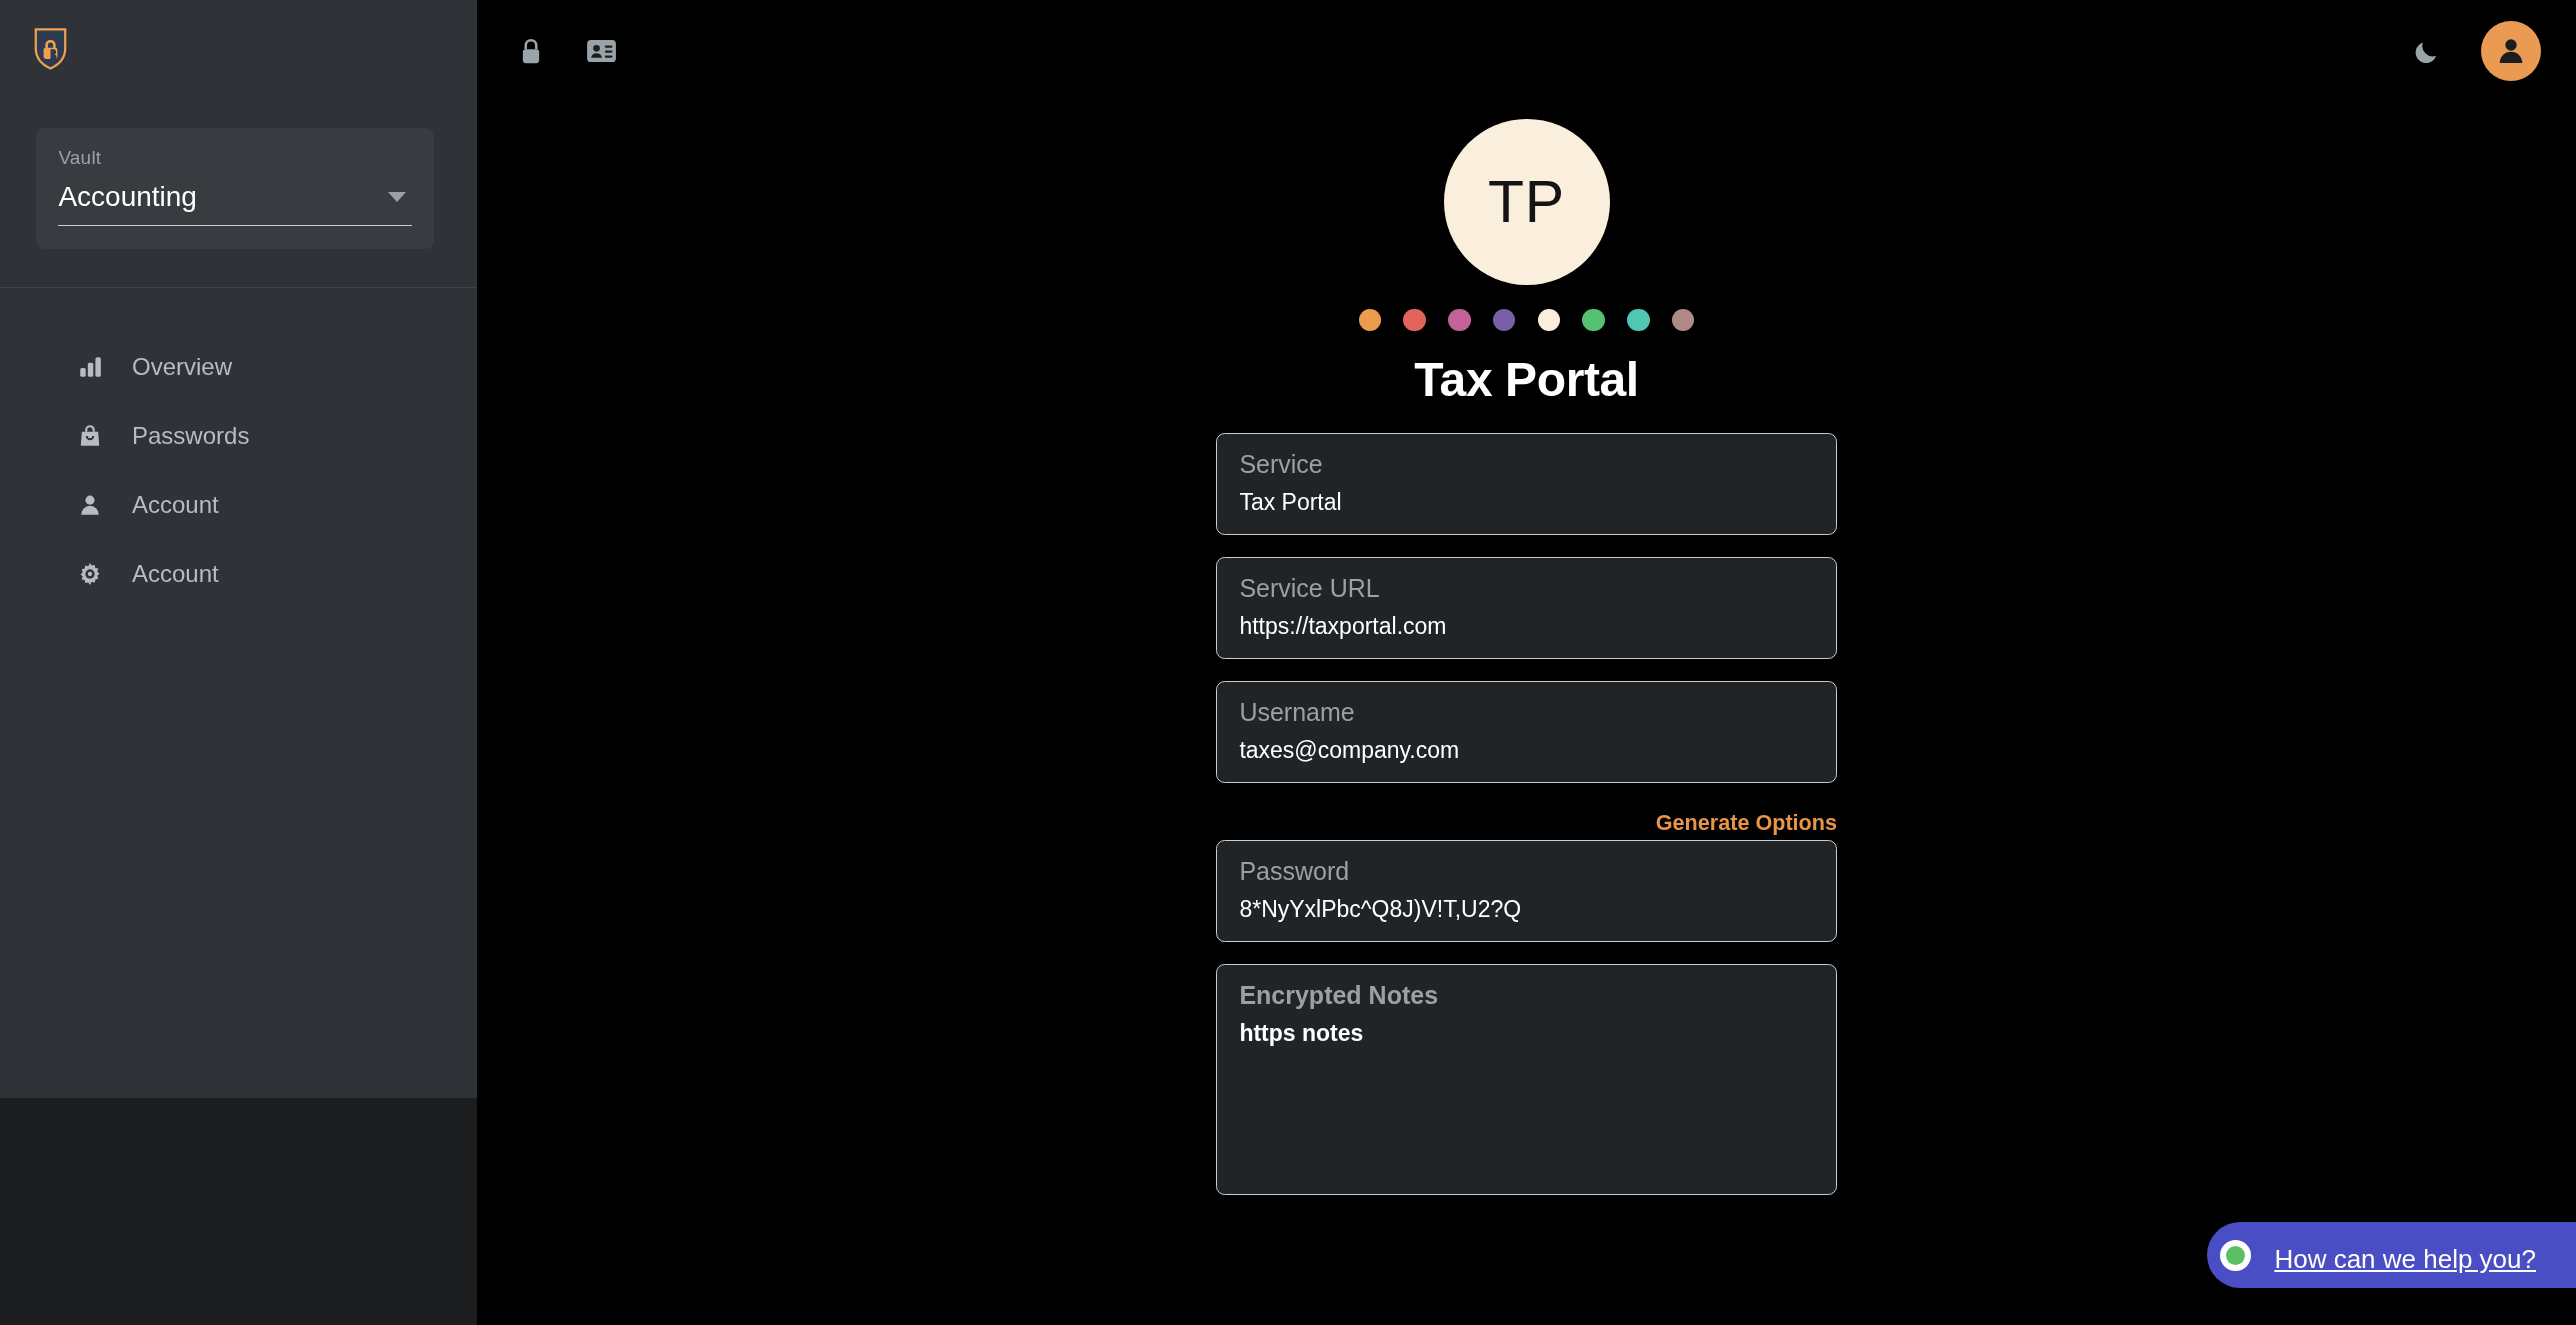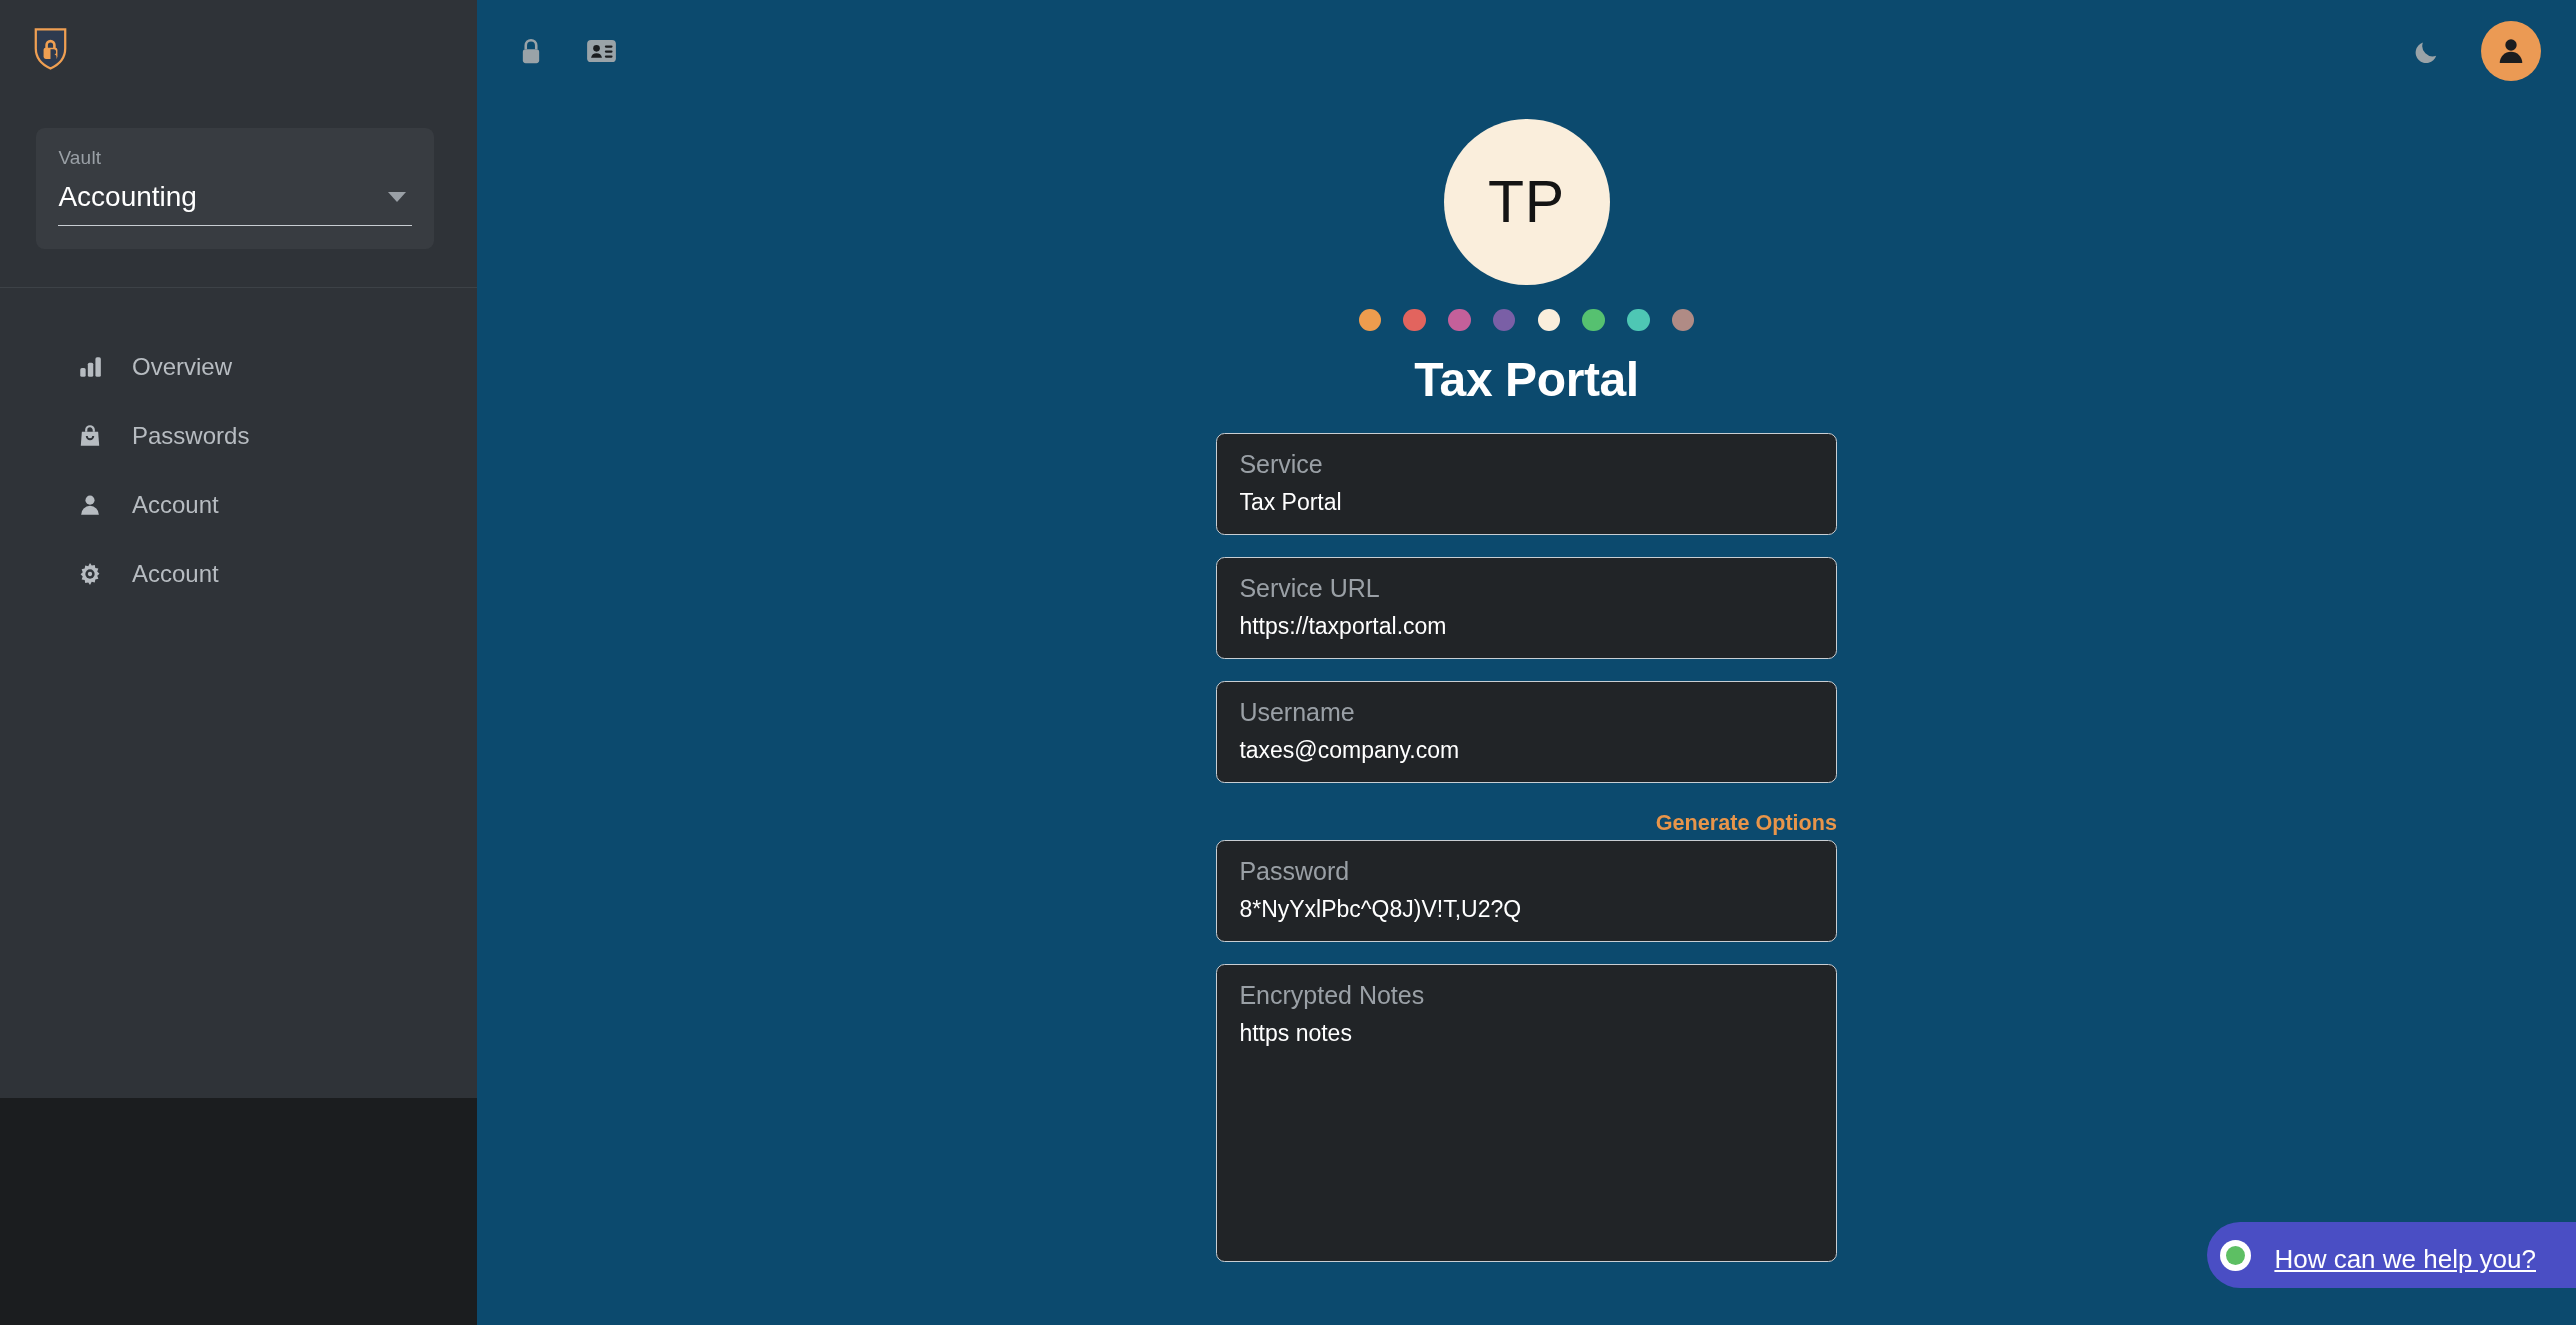--- a/index.html
+++ b/index.html
@@ -79,21 +79,21 @@
   }
   .nav-label {
     color: #b7bcc1;
     font-size: 24px;
   }
 
   
   .main {
     flex: 1 1 auto;
     position: relative;
-    background: #0c4a6e;
+    background: #000000;
     height: 1325px;
     overflow: hidden;
   }
   .topbar {
     height: 102px;
     display: flex;
     align-items: center;
     padding: 0 35px 0 40px;
     position: relative;
   }
@@ -167,22 +167,23 @@
     margin-bottom: 10.4px;
   }
   .field-value {
     color: #ffffff;
     font-size: 23px;
     line-height: 1.2;
     white-space: pre;
     overflow: hidden;
   }
   .field.notes {
-    height: 298px;
+    height: 231px;
     margin-bottom: 0;
+    font-weight: bold;
   }
   .generate-link {
     align-self: flex-end;
     color: #e8954a;
     font-size: 21.6px;
     font-weight: 700;
     margin-bottom: 4px;
     margin-top: 5.2px;
     cursor: pointer;
   }

